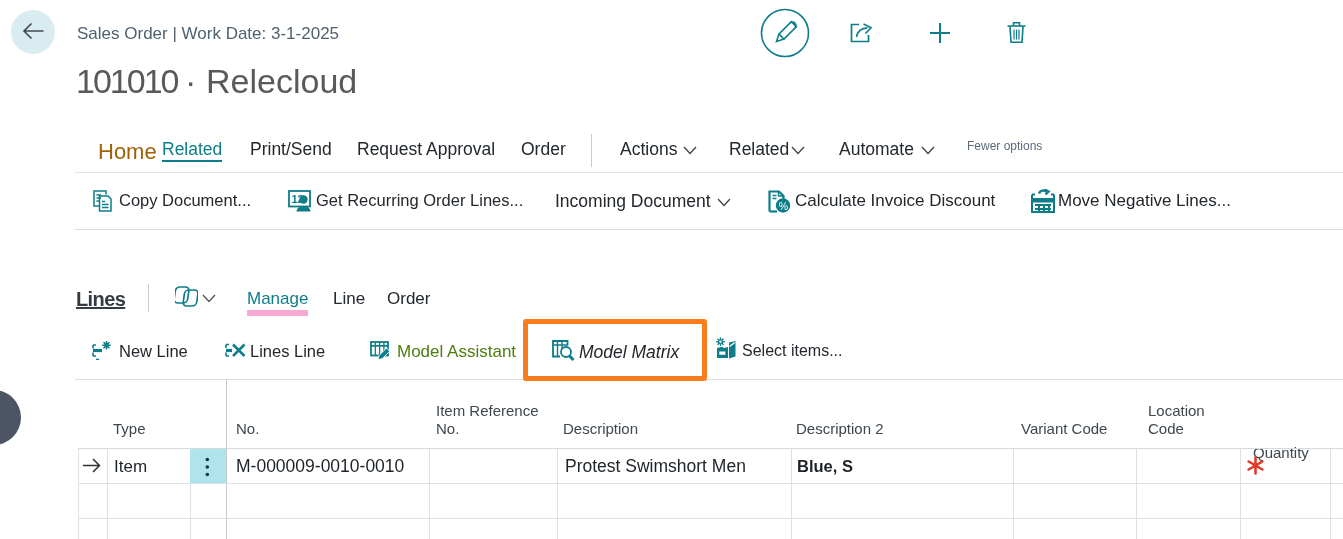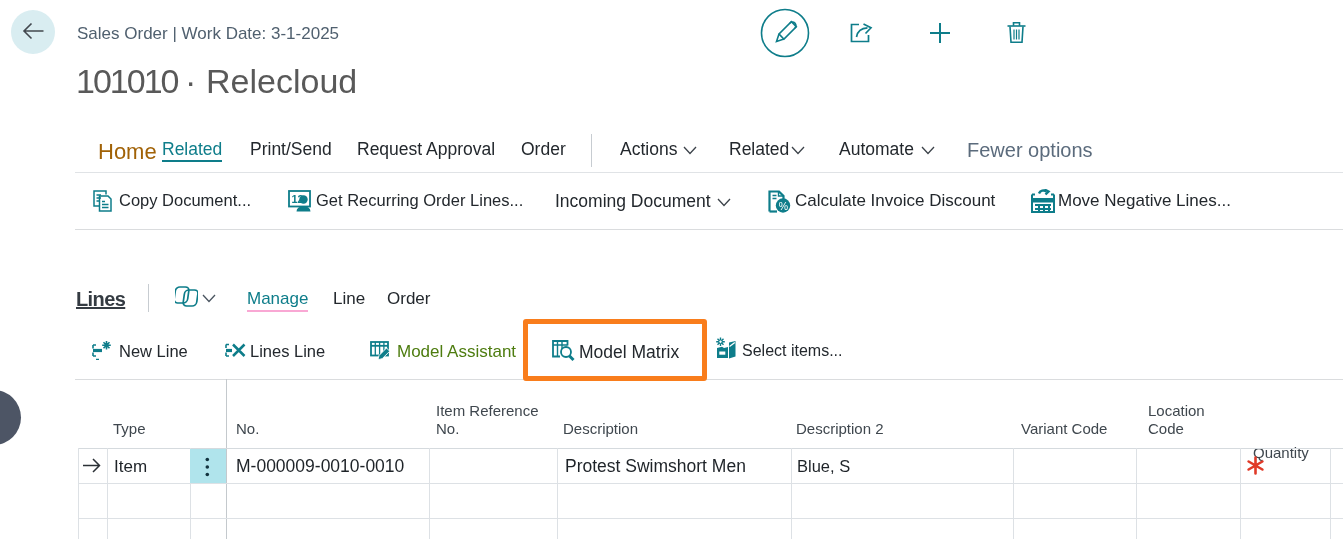--- a/index.html
+++ b/index.html
@@ -57,21 +57,21 @@
     <path d="M1 1 L7 7.5 L13 1"></path>
   </svg>
 <div class="abs" style="left:729px;top:139px;font-size:17.5px;color:#23282d;">Related</div>
 <svg class="abs" style="left:791px;top:146px;" width="14" height="9" viewBox="0 0 14 9" fill="none" stroke="#3c434a" stroke-width="1.3">
     <path d="M1 1 L7 7.5 L13 1"></path>
   </svg>
 <div class="abs" style="left:839px;top:139px;font-size:17.5px;color:#23282d;">Automate</div>
 <svg class="abs" style="left:921px;top:146px;" width="14" height="9" viewBox="0 0 14 9" fill="none" stroke="#3c434a" stroke-width="1.3">
     <path d="M1 1 L7 7.5 L13 1"></path>
   </svg>
-<div class="abs" style="left:967px;top:139px;font-size:20px;color:#5b6b7c;">Fewer options</div>
+<div class="abs" style="left:967px;top:139px;font-size:12px;color:#5b6b7c;">Fewer options</div>
 
 <svg class="abs" style="left:93px;top:190px;" width="21" height="22" viewBox="0 0 21 22" fill="none" stroke="#0e7d8a" stroke-width="1.5">
   <path d="M13 4.5 V1 H1 V16 H6"></path>
   <path d="M3.5 5 H8 M3.5 8 H8 M3.5 11 H6"></path>
   <path d="M18 9 V21 H6.5 V6 H15 L18 9 Z"></path>
   <path d="M9 11.5 H12 M9 14.5 H15.5 M9 17.5 H15.5"></path>
 </svg>
 <div class="abs" style="left:119px;top:191px;font-size:16.5px;color:#23282d;">Copy Document...</div>
 
 <svg class="abs" style="left:288px;top:190px;" width="24" height="23" viewBox="0 0 24 23" fill="none">
@@ -112,21 +112,21 @@
 
 <div class="abs" style="left:76px;top:288px;font-size:20px;font-weight:700;color:#343b42;letter-spacing:-0.6px;text-decoration:underline;">Lines</div>
 <div class="abs" style="left:148px;top:284px;width:1px;height:28px;background:#c7ccd1;"></div>
 <svg class="abs" style="left:175px;top:286px;" width="23" height="21" viewBox="0 0 23 21" fill="none" stroke="#0e7d8a" stroke-width="1.7">
   <rect x="1" y="1" width="13.5" height="16" rx="4" transform="skewX(-8)"></rect>
   <rect x="10.5" y="4" width="13.5" height="16" rx="4" transform="skewX(-8)"></rect>
 </svg>
 <svg class="abs" style="left:202px;top:294px;" width="14" height="9" viewBox="0 0 14 9" fill="none" stroke="#4a5560" stroke-width="1.3">
     <path d="M1 1 L7 7.5 L13 1"></path>
   </svg>
-<div class="abs" style="left:247px;top:289px;font-size:17px;color:#0e7d8a;border-bottom:2px solid #f9a8d4;padding-bottom:1px;">Manage</div>
+<div class="abs" style="left:247px;top:289px;font-size:17px;color:#0e7d8a;border-bottom:6px solid #f9a8d4;padding-bottom:1px;">Manage</div>
 <div class="abs" style="left:333px;top:289px;font-size:17px;color:#23282d;">Line</div>
 <div class="abs" style="left:387px;top:289px;font-size:17px;color:#23282d;">Order</div>
 
 <svg class="abs" style="left:92px;top:341px;" width="20" height="19" viewBox="0 0 20 19" fill="none" stroke="#0e7d8a">
   <path d="M1 4 H4 M1 4 V7.5" stroke-width="1.6"></path>
   <path d="M1 9.5 H10" stroke-width="3.2"></path>
   <path d="M1 15 H4 M1 15 V11.5 M4 18.5 H7" stroke-width="1.6"></path>
   <g stroke-width="1.6">
       <path d="M14.5 0 V8.6 M10.2 4.3 H18.8 M11.5 1.3 L17.5 7.3 M17.5 1.3 L11.5 7.3"></path>
     </g>
@@ -148,21 +148,21 @@
   <path d="M9 14.5 L16.5 7 L19.7 10.2 L12.2 17.7 L8 18.7 Z" fill="#0e7d8a" stroke="#fff" stroke-width="0.9"></path>
 </svg>
 <div class="abs" style="left:397px;top:342px;font-size:17px;color:#4d7c0f;">Model Assistant</div>
 
 <svg class="abs" style="left:552px;top:340px;" width="24" height="22" viewBox="0 0 24 22" fill="none">
   <path d="M15.5 5.5 V1 H1 V16.5 H8" stroke="#0e7d8a" stroke-width="1.8"></path>
   <path d="M1 5 H15.5 M5.5 1 V16.5 M10 1 V9" stroke="#0e7d8a" stroke-width="1.4"></path>
   <circle cx="14" cy="12" r="5" stroke="#0e7d8a" stroke-width="1.8"></circle>
   <path d="M17.3 15.7 L21.5 20" stroke="#0e7d8a" stroke-width="3"></path>
 </svg>
-<div class="abs" style="left:579px;top:342px;font-size:17.5px;color:#23282d;">Model Matrix</div>
+<div class="abs" style="left:579px;top:342px;font-size:17.5px;color:#23282d;font-style:italic;">Model Matrix</div>
 
 <svg class="abs" style="left:716px;top:337px;" width="20" height="22" viewBox="0 0 20 22" fill="none">
   <path d="M4.5 0.5 V9 M0.2 4.7 H8.8 M1.5 1.7 L7.5 7.7 M7.5 1.7 L1.5 7.7" stroke="#0e7d8a" stroke-width="1.4"></path>
   <circle cx="4.5" cy="4.7" r="1.7" fill="#fff" stroke="#0e7d8a" stroke-width="1"></circle>
   <path d="M1 11 L6 9.8 L8 11 L12 10 V21 H1 Z" fill="#0e7d8a"></path>
   <rect x="3.3" y="14.5" width="6" height="3.2" fill="#fff"></rect>
   <path d="M13 5.5 L19.5 4 V19.5 L13 21.5 Z" fill="#0e7d8a"></path>
   <path d="M13.5 9.5 L18.8 5.5" stroke="#fff" stroke-width="1.3"></path>
 </svg>
 <div class="abs" style="left:742px;top:342px;font-size:16px;color:#23282d;">Select items...</div>
@@ -202,18 +202,18 @@
 </svg>
 <div class="abs" style="left:114px;top:457px;font-size:17px;color:#1e2328;">Item</div>
 <div class="abs" style="left:189.5px;top:448.5px;width:36.5px;height:34.5px;background:#b0e4ec;"></div>
 <svg class="abs" style="left:202px;top:455px;" width="11" height="24" viewBox="0 0 11 24">
   <circle cx="5.3" cy="4.5" r="1.8" fill="#12333f"></circle>
   <circle cx="5.3" cy="12" r="1.8" fill="#12333f"></circle>
   <circle cx="5.3" cy="19.5" r="1.8" fill="#12333f"></circle>
 </svg>
 <div class="abs" style="left:236px;top:456px;font-size:17.5px;color:#1e2328;">M-000009-0010-0010</div>
 <div class="abs" style="left:565px;top:456px;font-size:17.5px;color:#1e2328;">Protest Swimshort Men</div>
-<div class="abs" style="left:797px;top:457px;font-size:16.5px;color:#1e2328;">Blue, S</div>
+<div class="abs" style="left:797px;top:457px;font-size:16.5px;color:#1e2328;font-weight:bold;">Blue, S</div>
 <svg class="abs" style="left:1246px;top:456px;" width="19" height="19" viewBox="0 0 19 19" stroke="#e03a28" stroke-width="2.6" stroke-linecap="round">
   <path d="M9.5 1.5 V17.5 M2.6 5.5 L16.4 13.5 M16.4 5.5 L2.6 13.5"></path>
 </svg>
 
 <div class="abs" style="left:-34px;top:390px;width:55px;height:55px;border-radius:50%;background:#4d5565;"></div>
 
 </body></html>

